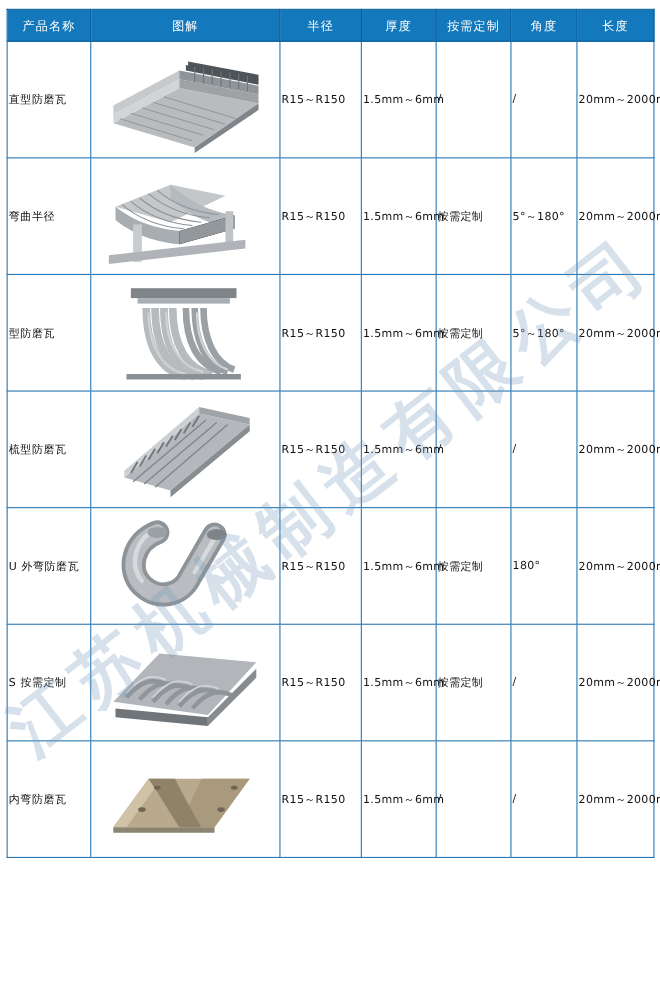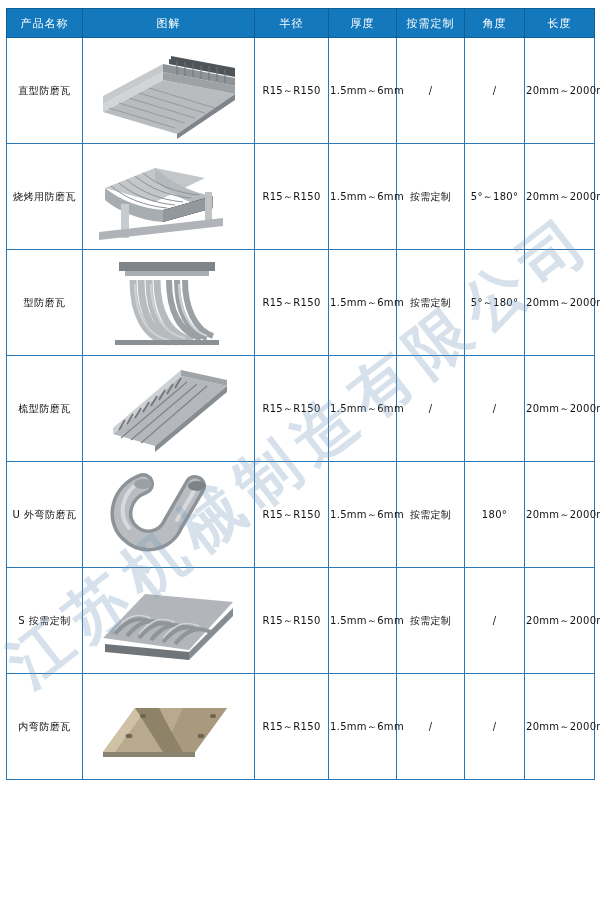--- a/index.html
+++ b/index.html
@@ -66,21 +66,20 @@
     font-weight: normal;
     height: 26px;
     border: 1px solid #0d5f98;
     text-align: center;
     vertical-align: middle;
     letter-spacing: 1px;
     font-family: "DejaVu Sans", sans-serif;
   }
   table.spec td {
     border: 1px solid #2a78b5;
-    text-align: center;
     vertical-align: middle;
     font-size: 10px;
     color: #111;
     font-family: "DejaVu Sans", sans-serif;
     background: transparent;
     margin-top: 12px;
   }
   td.name-cell {
     background: #1378bc;
     color: #ffffff;
@@ -180,21 +179,21 @@
           </div>
         </td>
         <td class="val-cell">R15～R150</td>
         <td class="val-cell">1.5mm～6mm</td>
         <td class="val-cell slash">/</td>
         <td class="val-cell slash">/</td>
         <td class="val-cell">20mm～2000mm</td>
       </tr>
 
       <tr>
-        <td class="name-cell">烧烤用防磨瓦</td>
+        <td class="name-cell">弯曲半径</td>
         <td class="img-cell">
           <div class="photo">
             <svg width="168" height="98" viewBox="0 0 168 98">
               <rect x="0" y="0" width="168" height="98" fill="#ffffff"></rect>
               <g>
                 <polygon points="20,40 70,20 120,30 70,54" fill="#c3c7ca"></polygon>
                 <path d="M20,40 C35,52 55,60 78,62 L78,74 C52,72 32,62 20,52 Z" fill="#a8adb1"></path>
                 <path d="M70,20 C86,34 104,44 128,48 L128,60 C102,56 82,44 70,32 Z" fill="#b5babe"></path>
                 <g stroke="#8d9296" stroke-width="1" fill="none">
                   <path d="M26,38 C40,50 60,58 82,60"></path>

